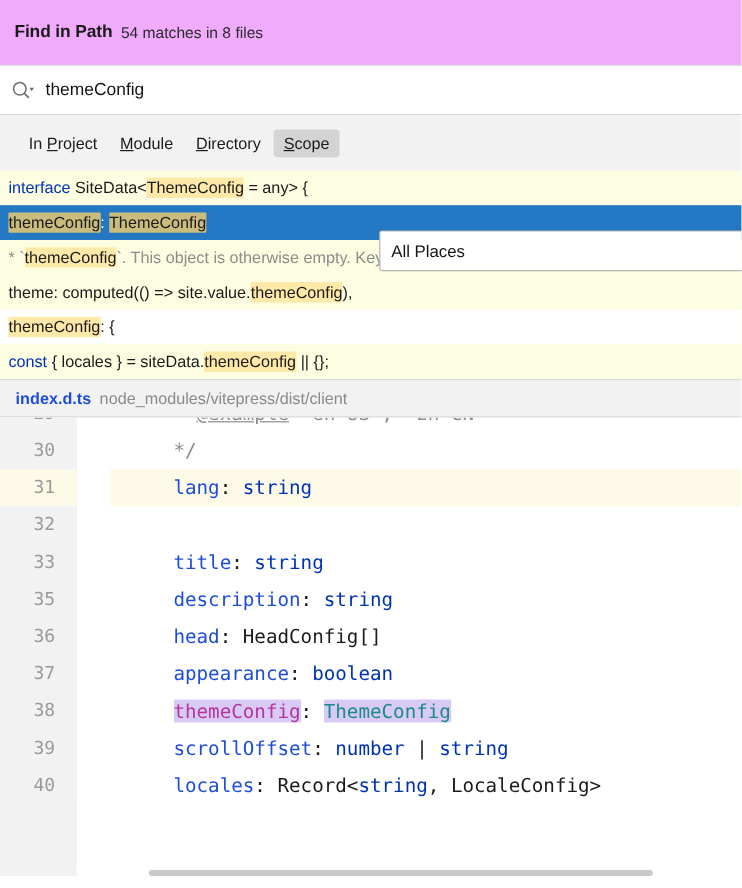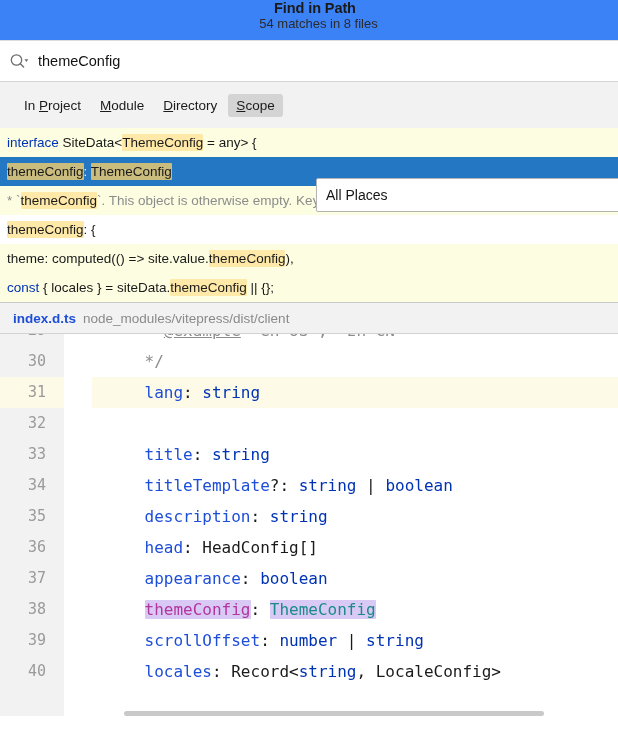--- a/index.html
+++ b/index.html
@@ -12,28 +12,27 @@
     height: 740px;
     overflow: hidden;
     font-family: "Liberation Sans", sans-serif;
     font-size: 13px;
     color: #1f1f1f;
     -webkit-font-smoothing: antialiased;
   }
 
   
   .dialog-header {
-    height: 41px;
-    background: #3b82f6;
+    height: 55px;
+    background: #f0abfc;
     display: flex;
     align-items: center;
     padding: 0 0 0 12px;
     box-sizing: border-box;
     border-bottom: 1px solid #dcdcdc;
-    flex-direction: column;
   }
   .dialog-title {
     font-size: 14.5px;
     font-weight: bold;
     color: #1a1a1a;
     letter-spacing: -0.1px;
   }
   .dialog-subtitle {
     font-size: 13px;
     color: #2b2b2b;
@@ -284,41 +283,40 @@
   </div>
   <div class="places-combo">
     <span>All Places</span>
   </div>
 </div>
 
 <div class="results" id="results-list">
     <div class="result-row bg-yellow"><span class="tok kw">interface </span><span class="tok ">SiteData&lt;</span><span class="tok hl">ThemeConfig</span><span class="tok "> = any&gt; {</span></div>
     <div class="result-row bg-yellow selected"><span class="tok hl">themeConfig</span><span class="tok ">: </span><span class="tok hl">ThemeConfig</span></div>
     <div class="result-row bg-yellow"><span class="tok cmt">* `</span><span class="tok hl">themeConfig</span><span class="tok cmt">`. This object is otherwise empty. Keys are paths like `/` or</span></div>
+    <div class="result-row bg-yellow"><span class="tok ">theme: computed(() =&gt; site.value.</span><span class="tok hl">themeConfig</span><span class="tok ">),</span></div>
     <div class="result-row bg-white"><span class="tok hl">themeConfig</span><span class="tok ">: {</span></div>
-    <div class="result-row bg-yellow"><span class="tok ">theme: computed(() =&gt; site.value.</span><span class="tok hl">themeConfig</span><span class="tok ">),</span></div>
     <div class="result-row bg-yellow"><span class="tok kw">const </span><span class="tok ">{ locales } = siteData.</span><span class="tok hl">themeConfig</span><span class="tok "> || {};</span></div>
   </div>
 
 <div class="file-header">
   <span class="file-name">index.d.ts</span>
   <span class="file-path">node_modules/vitepress/dist/client</span>
 </div>
 
 <div class="editor">
   <div class="gutter-bg"></div>
   <div id="code-lines">
       <div class="clipped">
         <div class="code-line"><div class="gut">29</div><div class="src"><span class="c-cmt">    * </span><span class="c-cmt link-u">@example</span><span class="c-cmt"> 'en-US', 'zh-CN'</span></div></div>
       </div>
       <div class="code-line"><div class="gut">30</div><div class="src"><span class="c-cmt">    */</span></div></div>
       <div class="code-line hl-row"><div class="gut">31</div><div class="src"><span class="c-prop">    lang</span><span class="c-punct">: </span><span class="c-type">string</span></div></div>
       <div class="code-line"><div class="gut">32</div><div class="src"></div></div>
       <div class="code-line"><div class="gut">33</div><div class="src"><span class="c-prop">    title</span><span class="c-punct">: </span><span class="c-type">string</span></div></div>
-      <div class="code-line"><div class="gut">34</div><div class="src"><span class="c-prop">    titleTemplate</span><span class="c-punct">?: </span><span class="c-type">string</span><span class="c-punct"> | </span><span class="c-type">boolean</span></div></div>
       <div class="code-line"><div class="gut">35</div><div class="src"><span class="c-prop">    description</span><span class="c-punct">: </span><span class="c-type">string</span></div></div>
       <div class="code-line"><div class="gut">36</div><div class="src"><span class="c-prop">    head</span><span class="c-punct">: </span><span class="c-class">HeadConfig[]</span></div></div>
       <div class="code-line"><div class="gut">37</div><div class="src"><span class="c-prop">    appearance</span><span class="c-punct">: </span><span class="c-type">boolean</span></div></div>
       <div class="code-line"><div class="gut">38</div><div class="src"><span class="c-punct">    </span><span class="c-mag usage-hl">themeConfig</span><span class="c-punct">: </span><span class="c-teal usage-hl">ThemeConfig</span></div></div>
       <div class="code-line"><div class="gut">39</div><div class="src"><span class="c-prop">    scrollOffset</span><span class="c-punct">: </span><span class="c-type">number</span><span class="c-punct"> | </span><span class="c-type">string</span></div></div>
       <div class="code-line"><div class="gut">40</div><div class="src"><span class="c-prop">    locales</span><span class="c-punct">: </span><span class="c-class">Record&lt;</span><span class="c-type">string</span><span class="c-punct">, </span><span class="c-class">LocaleConfig</span><span class="c-punct">&gt;</span></div></div>
     </div>
   <div class="hscroll">
     <div class="hscroll-thumb"></div>
   </div>

